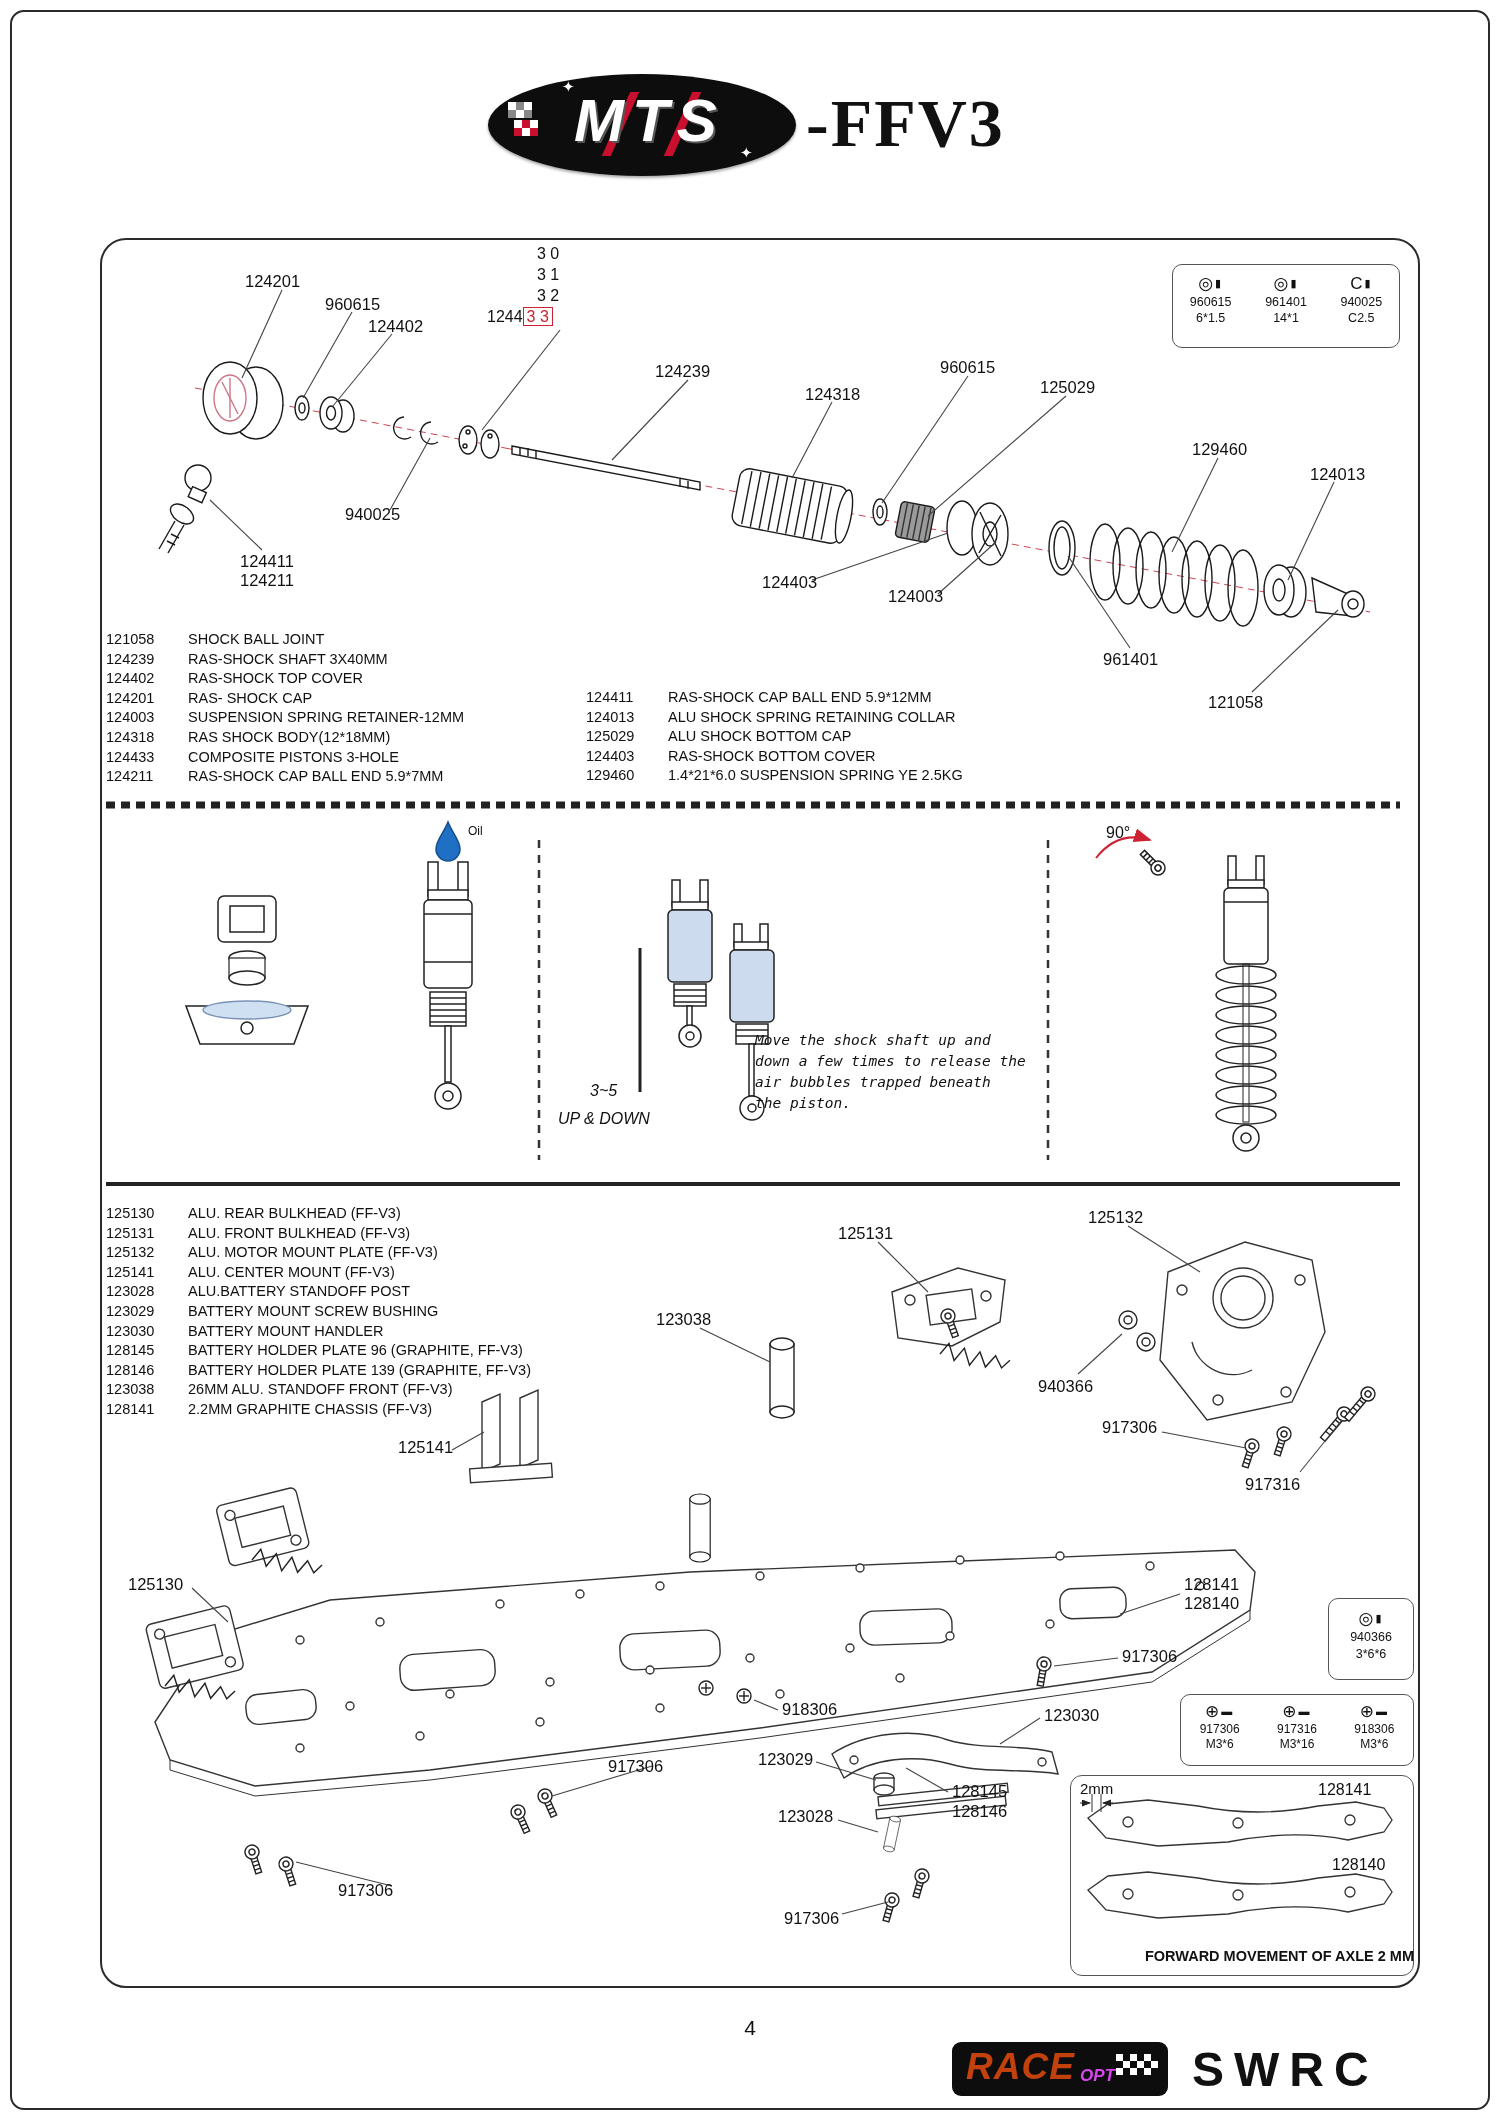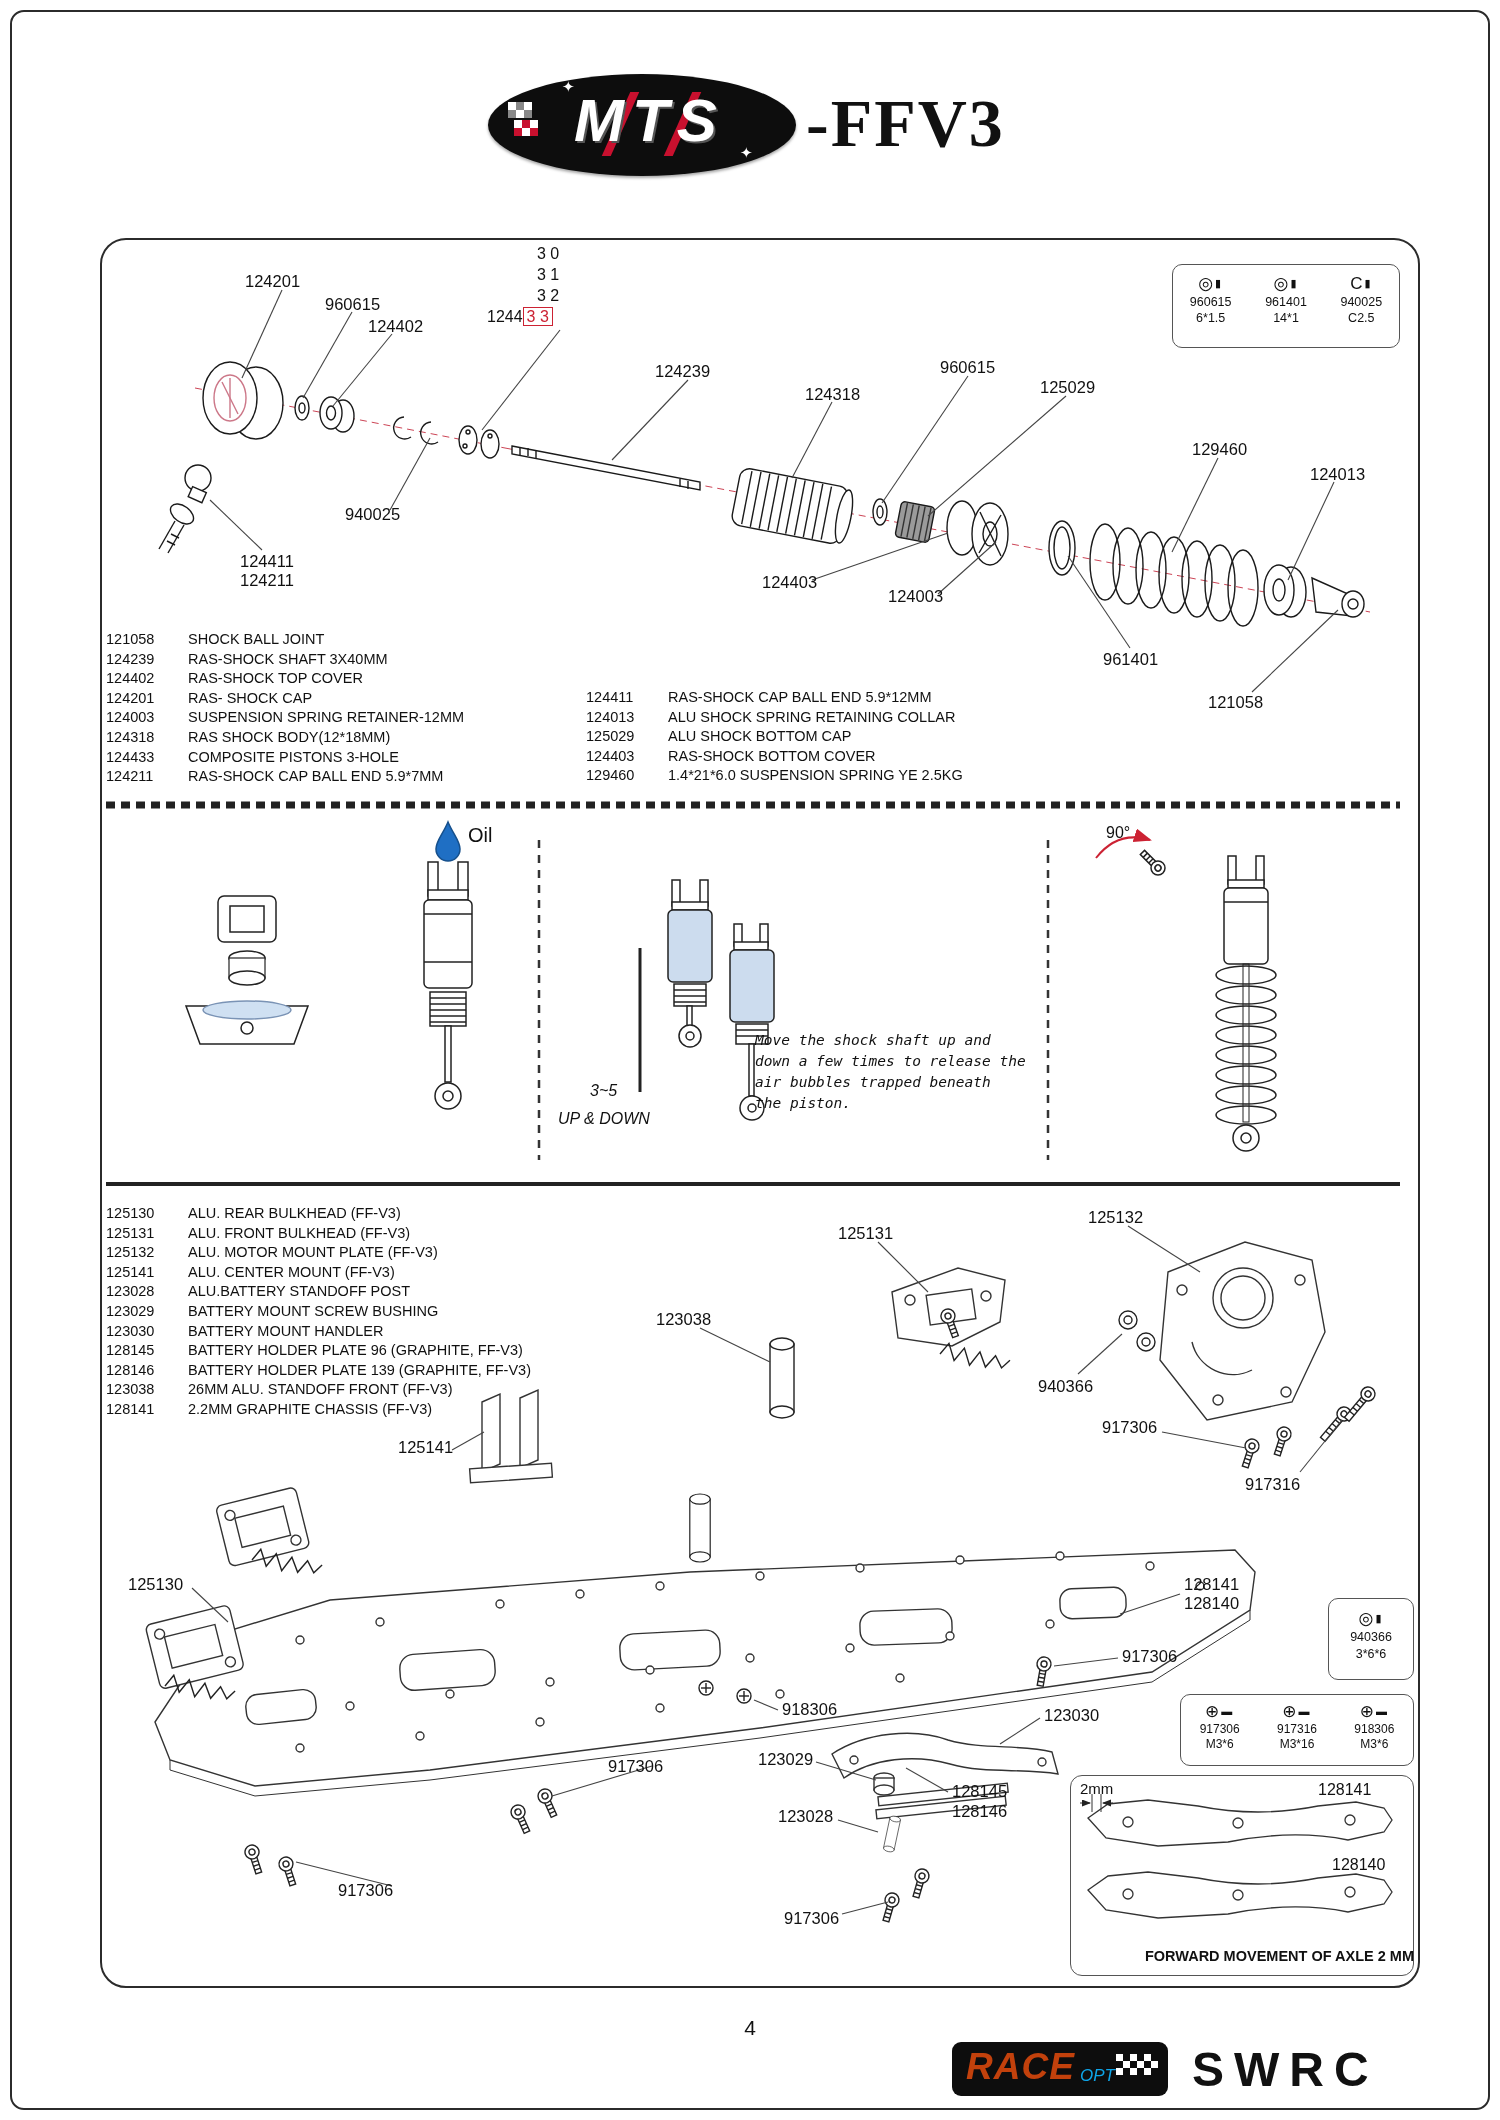--- a/index.html
+++ b/index.html
@@ -33,21 +33,21 @@
   .inset-box{left:1070px;top:1775px;width:344px;height:201px;border-radius:12px}
   .inset-caption{position:absolute;left:1070px;top:1948px;width:344px;text-align:right;font-weight:bold;font-size:14.5px;z-index:3}
   .inset-id{position:absolute;z-index:3;font-size:16px}
   
   .mid-italic{position:absolute;z-index:3;font-style:italic;font-size:16px}
   .note{position:absolute;left:755px;top:1030px;width:300px;z-index:3;font-family:"DejaVu Sans Mono",monospace;font-style:italic;font-size:14.5px;line-height:1.45;white-space:pre-line}
   
   .page-num{position:absolute;left:700px;top:2016px;width:100px;text-align:center;font-size:21px;z-index:3}
   .race-box{position:absolute;left:952px;top:2042px;width:216px;height:54px;background:#0d0d0d;border-radius:9px;z-index:3}
   .race-text{position:absolute;left:14px;top:4px;font-size:37px;font-weight:bold;font-style:italic;color:#c2410c;letter-spacing:1px}
-  .opt-text{position:absolute;left:128px;top:24px;font-size:17px;font-weight:normal;color:#0ea5e9;font-style:italic}
+  .opt-text{position:absolute;left:128px;top:24px;font-size:17px;font-weight:bold;color:#d946ef;font-style:italic}
   .swrc{position:absolute;left:1192px;top:2042px;font-size:48px;font-weight:bold;letter-spacing:10px;z-index:3;font-stretch:condensed}
 </style>
 </head>
 <body>
 
 <div class="page-frame"></div>
 
 <div class="mts-oval">
   <svg width="56" height="48" style="position:absolute;left:16px;top:24px">
     <g>
@@ -545,21 +545,21 @@
   <div class="prow">
       <span class="pid">124403</span>
       <span>RAS-SHOCK BOTTOM COVER</span>
     </div>
   <div class="prow">
       <span class="pid">129460</span>
       <span>1.4*21*6.0 SUSPENSION SPRING YE 2.5KG</span>
     </div>
 </div>
 
-<div class="mid-italic" style="left:468px;top:824px;font-style:normal;font-size:20px">Oil</div>
+<div class="mid-italic" style="left:468px;top:824px;font-style:normal;font-size:12px">Oil</div>
 <div class="mid-italic" style="left:590px;top:1082px">3~5</div>
 <div class="mid-italic" style="left:558px;top:1110px">UP &amp; DOWN</div>
 <div class="note">Move the shock shaft up and
 down a few times to release the
 air bubbles trapped beneath
 the piston.</div>
 <div class="mid-italic" style="left:1106px;top:824px;font-style:normal">90°</div>
 
 <div class="plist" style="left:106px;top:1204px">
   <div class="prow">

